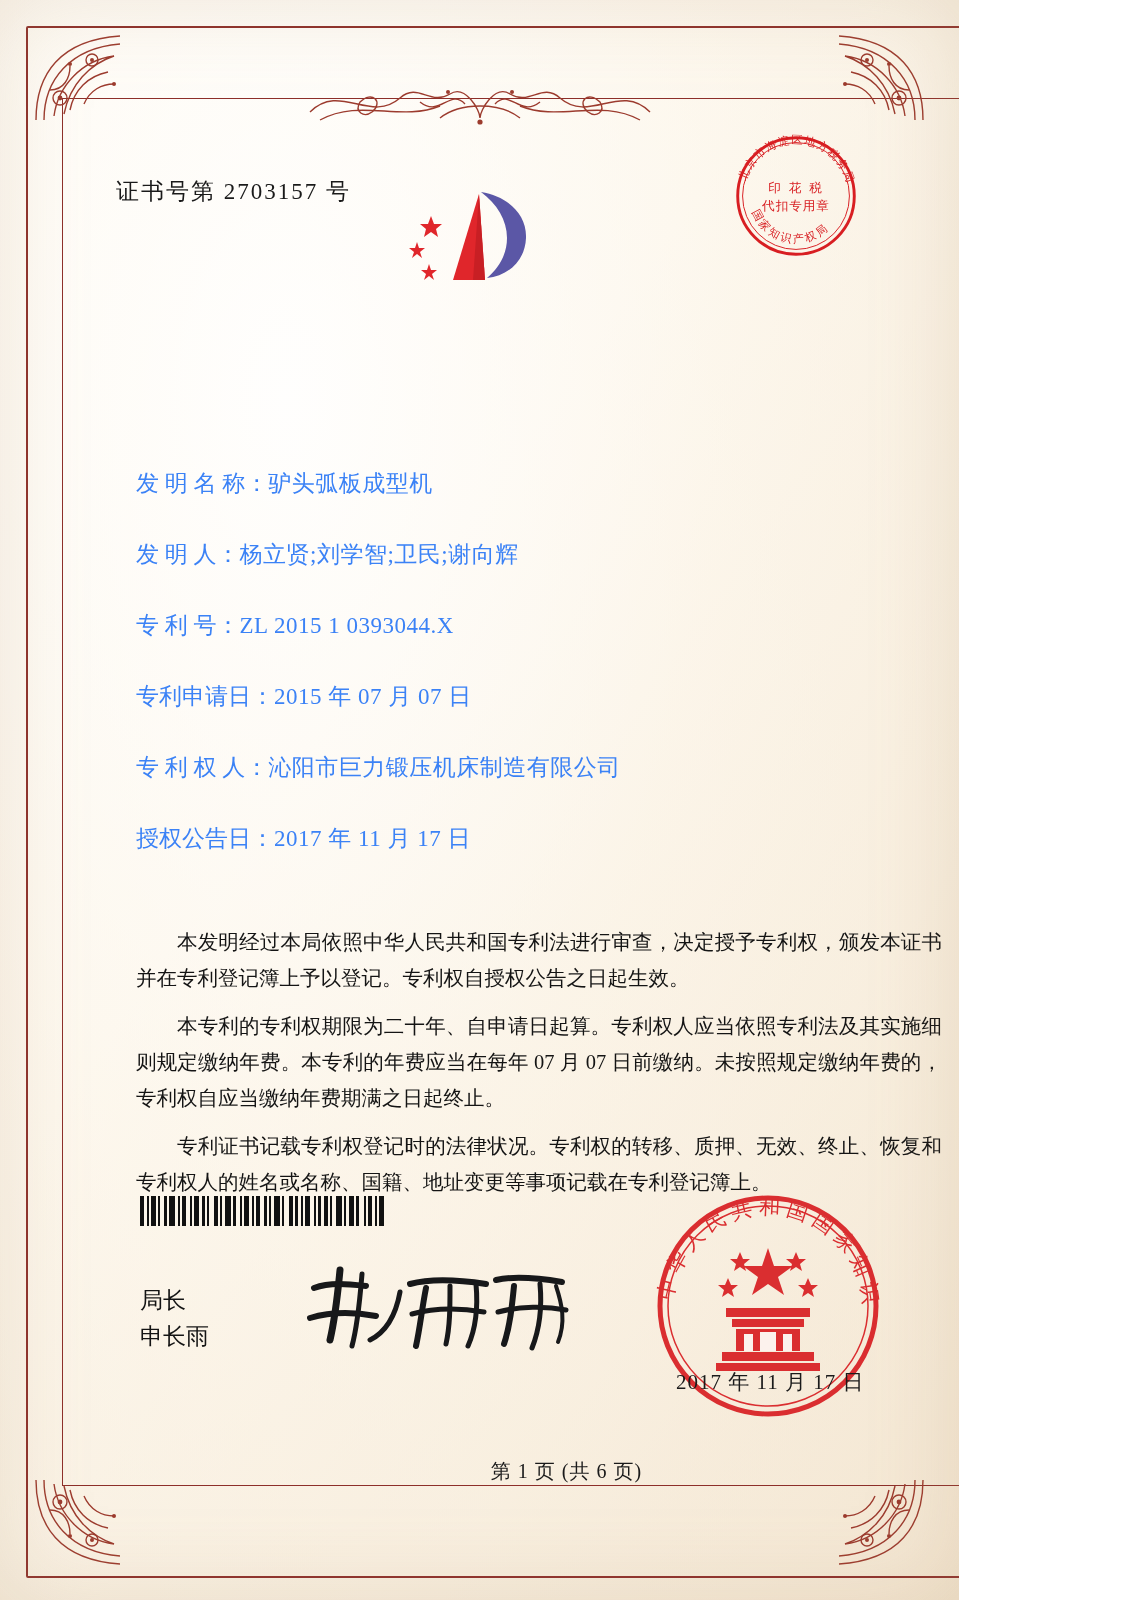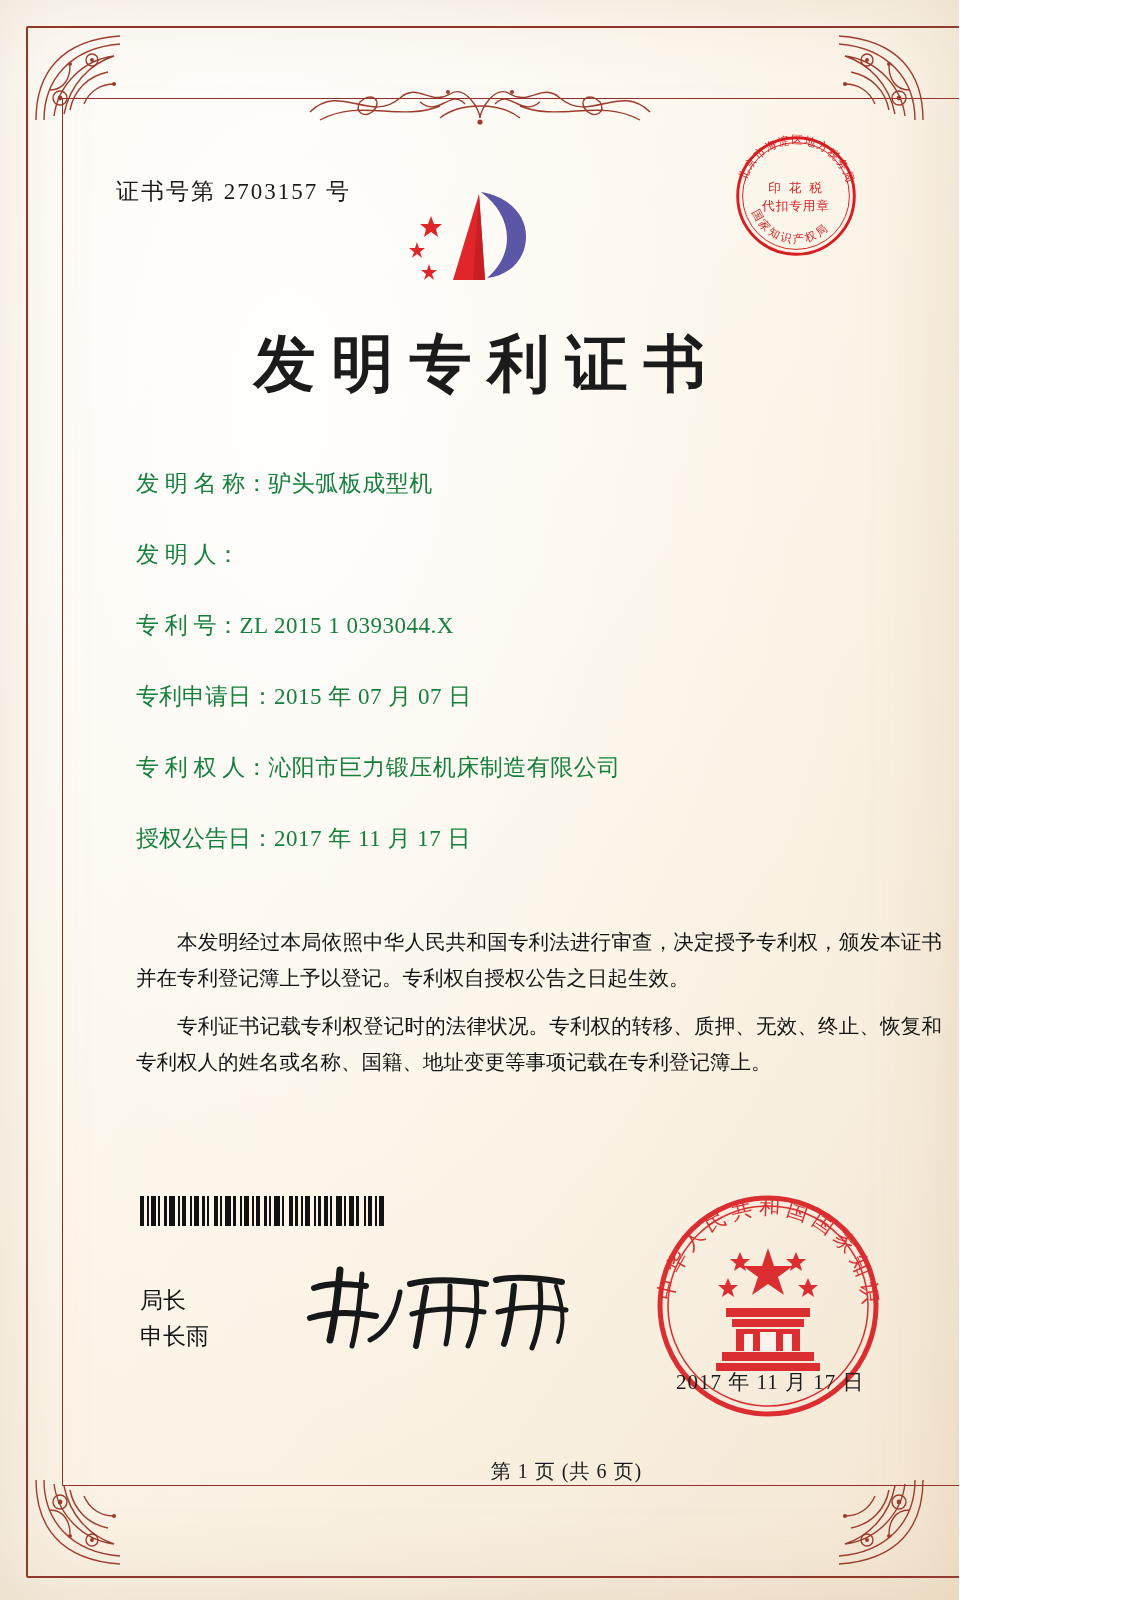--- a/index.html
+++ b/index.html
@@ -111,21 +111,21 @@
   .fields {
     position: absolute;
     left: 136px; top: 468px;
     width: 840px;
   }
   .field-row {
     display: flex;
     align-items: baseline;
     margin-bottom: 40px;
     font-size: 23px;
-    color: #15803d;
+    color: #3b82f6;
   }
   .field-label {
     white-space: nowrap;
     letter-spacing: 0px;
   }
   .field-value {
     white-space: nowrap;
     letter-spacing: 0.5px;
   }
 
@@ -301,21 +301,20 @@
     <path d="M84 14 L 90 100 L 58 100 Z" fill="#e0262b"></path>
     <path d="M84 14 L 90 100 L 78 100 Z" fill="#c81f24"></path>
 
     <g fill="#e0262b">
       <polygon points="36,36 39,44 47,44 41,49 43,57 36,52 29,57 31,49 25,44 33,44"></polygon>
       <polygon points="22,62 24,68 30,68 25,72 27,78 22,74 17,78 19,72 14,68 20,68"></polygon>
       <polygon points="34,84 36,90 42,90 37,94 39,100 34,96 29,100 31,94 26,90 32,90"></polygon>
     </g>
   </svg>
 
-  <div class="title">发明专利证书</div>
 
   <svg class="stamp-tax" viewBox="0 0 140 140">
     <defs>
       <path id="taxArcTop" d="M 16 70 A 54 54 0 0 1 124 70"></path>
       <path id="taxArcBottom" d="M 22 70 A 48 48 0 0 0 118 70"></path>
     </defs>
     <circle cx="70" cy="70" r="60" fill="none" stroke="#d81e22" stroke-width="3"></circle>
     <circle cx="70" cy="70" r="55" fill="none" stroke="#d81e22" stroke-width="1"></circle>
     <text font-size="11.5" fill="#d81e22" letter-spacing="1.4" font-family="'DejaVu Sans','Liberation Sans',sans-serif">
       <textPath href="#taxArcTop" startOffset="9%">北京市海淀区地方税务局</textPath>
@@ -327,20 +326,21 @@
     <text x="70" y="84" text-anchor="middle" font-size="13" fill="#d81e22" letter-spacing="1" font-family="'DejaVu Sans','Liberation Sans',sans-serif">代扣专用章</text>
   </svg>
 
   <div class="fields">
     <div class="field-row">
       <span class="field-label">发 明 名 称：</span>
       <span class="field-value">驴头弧板成型机</span>
     </div>
     <div class="field-row">
       <span class="field-label">发 明 人：</span>
+      <span class="field-value">杨立贤;刘学智;卫民;谢向辉</span>
     </div>
     <div class="field-row">
       <span class="field-label">专 利 号：</span>
       <span class="field-value">ZL 2015 1 0393044.X</span>
     </div>
     <div class="field-row">
       <span class="field-label">专利申请日：</span>
       <span class="field-value">2015 年 07 月 07 日</span>
     </div>
     <div class="field-row">
@@ -348,20 +348,21 @@
       <span class="field-value">沁阳市巨力锻压机床制造有限公司</span>
     </div>
     <div class="field-row">
       <span class="field-label">授权公告日：</span>
       <span class="field-value">2017 年 11 月 17 日</span>
     </div>
   </div>
 
   <div class="body-text">
     <p>本发明经过本局依照中华人民共和国专利法进行审查，决定授予专利权，颁发本证书并在专利登记簿上予以登记。专利权自授权公告之日起生效。</p>
+    <p>本专利的专利权期限为二十年、自申请日起算。专利权人应当依照专利法及其实施细则规定缴纳年费。本专利的年费应当在每年 07 月 07 日前缴纳。未按照规定缴纳年费的，专利权自应当缴纳年费期满之日起终止。</p>
     <p>专利证书记载专利权登记时的法律状况。专利权的转移、质押、无效、终止、恢复和专利权人的姓名或名称、国籍、地址变更等事项记载在专利登记簿上。</p>
   </div>
 
   <div class="barcode">
     <i style="width:4px"></i>
       <i style="width:3px;background:transparent"></i>
     <i style="width:2px"></i>
       <i style="width:2px;background:transparent"></i>
     <i style="width:5px"></i>
       <i style="width:2px;background:transparent"></i>

